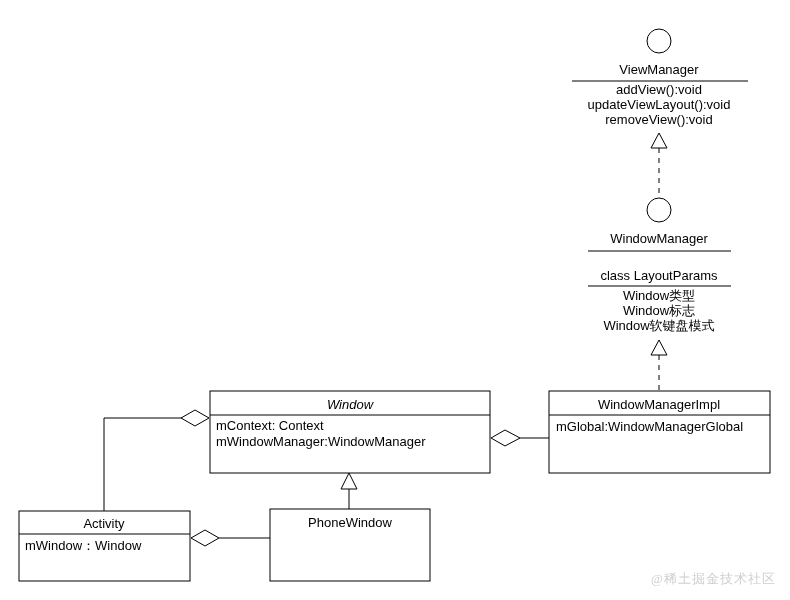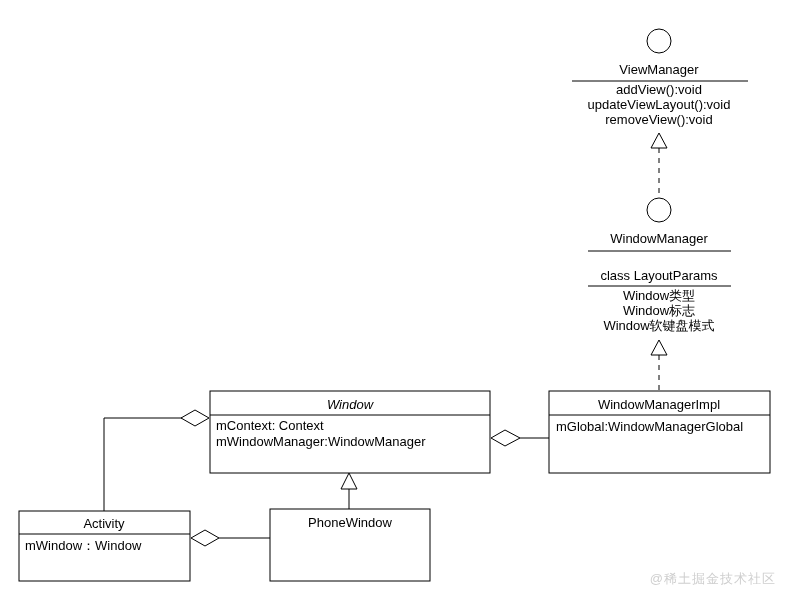--- a/index.html
+++ b/index.html
@@ -51,21 +51,21 @@
   }
   .uml-shape {
     fill: #ffffff;
     stroke: #000000;
     stroke-width: 1;
   }
   .watermark {
     position: absolute;
     right: 14px;
     bottom: 12px;
-    font-family: Liberation Sans, sans-serif;
+    font-family: Liberation Serif, serif;
     font-size: 13px;
     color: #cfcfcf;
     letter-spacing: 1px;
     white-space: nowrap;
     user-select: none;
   }
 </style>
 </head>
 <body>
 

